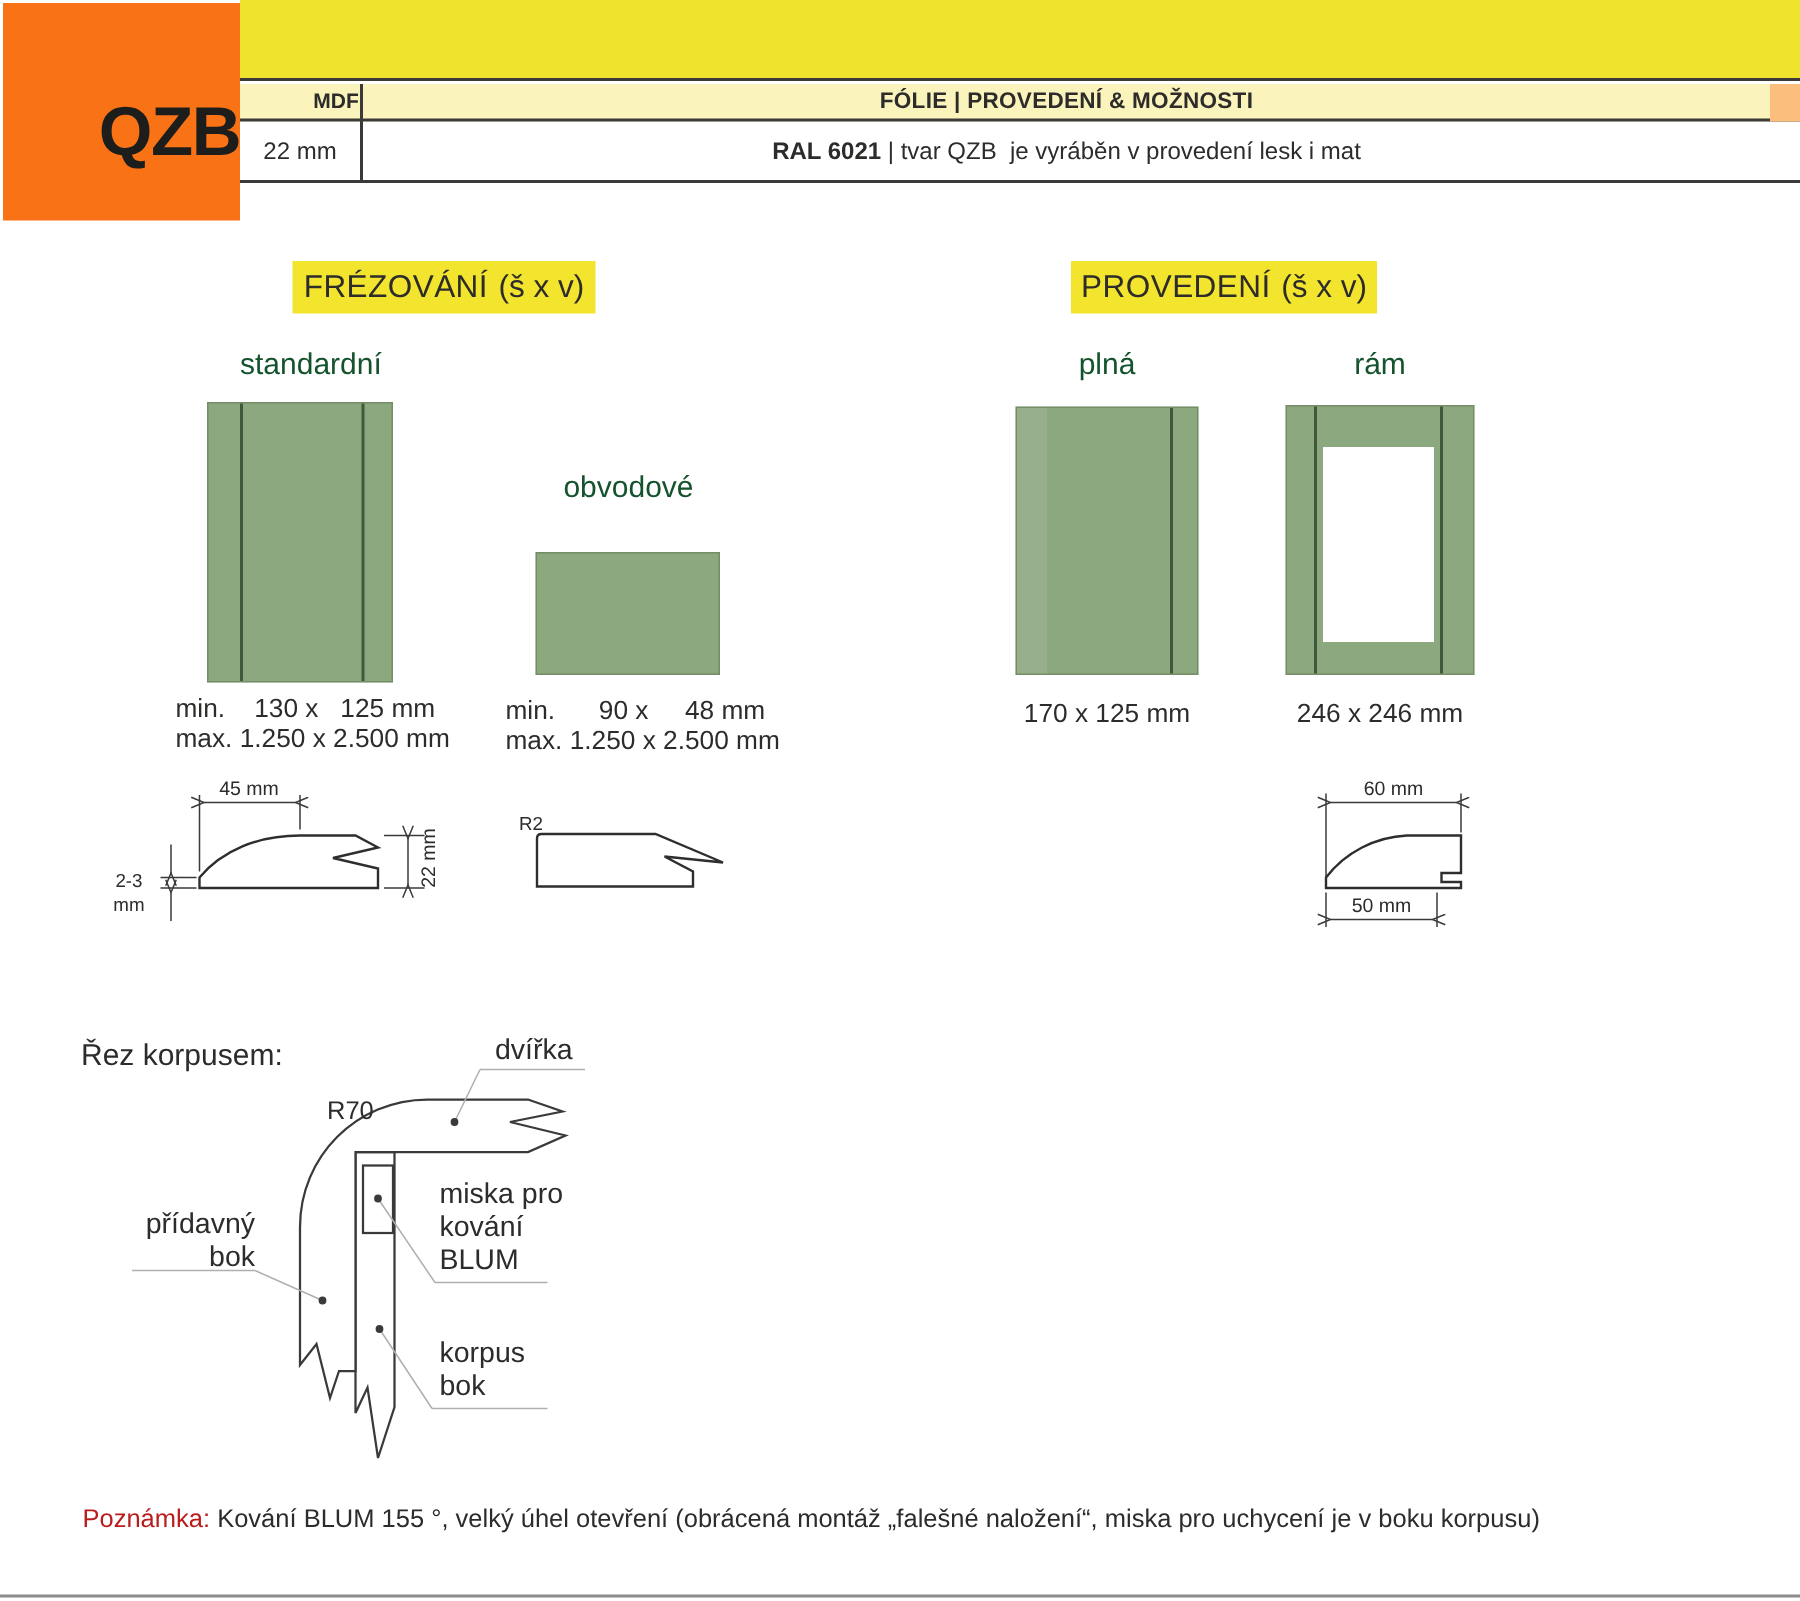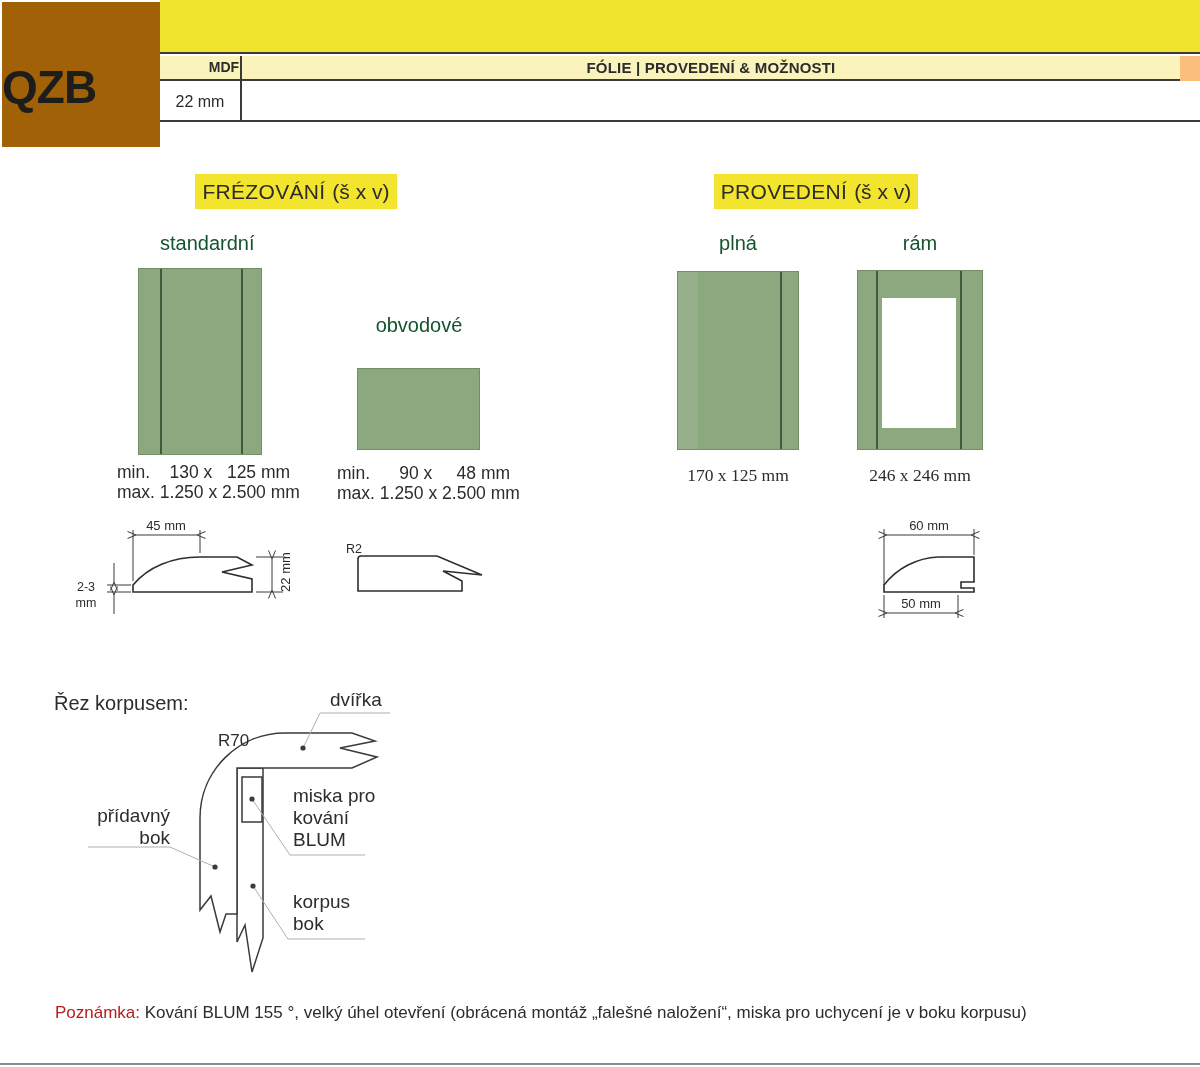--- a/index.html
+++ b/index.html
@@ -2,21 +2,21 @@
 <html><head>
 <meta charset="utf-8">
 <style>
   * { margin:0; padding:0; box-sizing:border-box; }
   html,body { background:#fff; }
   body { font-family:"Liberation Sans", sans-serif; color:#2D2C2B; }
   #page { position:relative; width:1200px; height:1067px; background:#fff; overflow:hidden; }
 
   
   .qzb-box { position:absolute; left:2px; top:2px; width:158px; height:145px;
-             background:#a16207; display:flex; align-items:center; justify-content:flex-start; padding-top:24px; }
+             background:#f97316; display:flex; align-items:center; justify-content:flex-end; padding-top:24px; }
   .qzb-box .code { font-size:46px; font-weight:800; letter-spacing:-1px; color:#1D1D1B; }
   .top-bar { position:absolute; left:160px; top:0; width:1040px; height:54px;
              background:#F0E32D; border-bottom:2px solid #3B3A39; }
   .hdr-row1 { position:absolute; left:160px; top:56px; width:1040px; height:25px;
               background:#FAF4BC; border-bottom:2px solid #3B3A39; }
   .hdr-row2 { position:absolute; left:160px; top:83px; width:1040px; height:39px;
               background:#fff; border-bottom:2px solid #3B3A39; }
   .hdr-vline { position:absolute; left:240px; top:56px; width:2px; height:66px; background:#3B3A39; }
   .orange-block { position:absolute; left:1180px; top:56px; width:20px; height:25px; background:#FBBE7D; }
   .cell-mdf { position:absolute; left:160px; width:80px; text-align:center; }
@@ -37,21 +37,21 @@
 
   .var-label { position:absolute; font-size:20px; color:#14532d; }
 
   
   .door { position:absolute; background:#8CA87E; border:1px solid rgba(40,60,30,.25); }
   .vline { position:absolute; top:0; bottom:0; width:2px; background:#42583A; }
   .lightband { position:absolute; top:0; bottom:0; background:rgba(255,255,255,.10); }
   .win { position:absolute; background:#fff; }
 
   .dims { position:absolute; font-size:17.5px; line-height:19.5px; white-space:pre; }
-  .dims.center { text-align:center;font-family:Liberation Serif, serif; }
+  .dims.center { text-align:center; }
 
   
   svg text { font-family:"Liberation Sans", sans-serif; fill:#2D2C2B; }
   .note { position:absolute; left:55px; top:1003px; font-size:17px; }
   .note .lbl { color:#b91c1c; }
   .bottom-line { position:absolute; left:0; top:1063px; width:1200px; height:2px; background:#8C8C8C; }
 </style>
 </head>
 <body>
 
@@ -61,20 +61,21 @@
   <div class="qzb-box">
     <span class="code">QZB</span>
   </div>
   <div class="hdr-row1"></div>
   <div class="hdr-row2"></div>
   <div class="orange-block"></div>
   <div class="hdr-vline"></div>
   <div class="cell-mdf t-mdf">MDF</div>
   <div class="cell-main t-folie">FÓLIE | PROVEDENÍ &amp; MOŽNOSTI</div>
   <div class="cell-mdf t-22">22 mm</div>
+  <div class="cell-main t-ral"><b>RAL 6021</b><span> | tvar QZB  je vyráběn v provedení lesk i mat</span></div>
 
   <div class="sec-head" id="sec-frez">
     <span class="ttl">FRÉZOVÁNÍ</span>
     <span class="sfx">(š x v)</span>
   </div>
   <div class="sec-head" id="sec-prov">
     <span class="ttl">PROVEDENÍ</span>
     <span class="sfx">(š x v)</span>
   </div>
 

